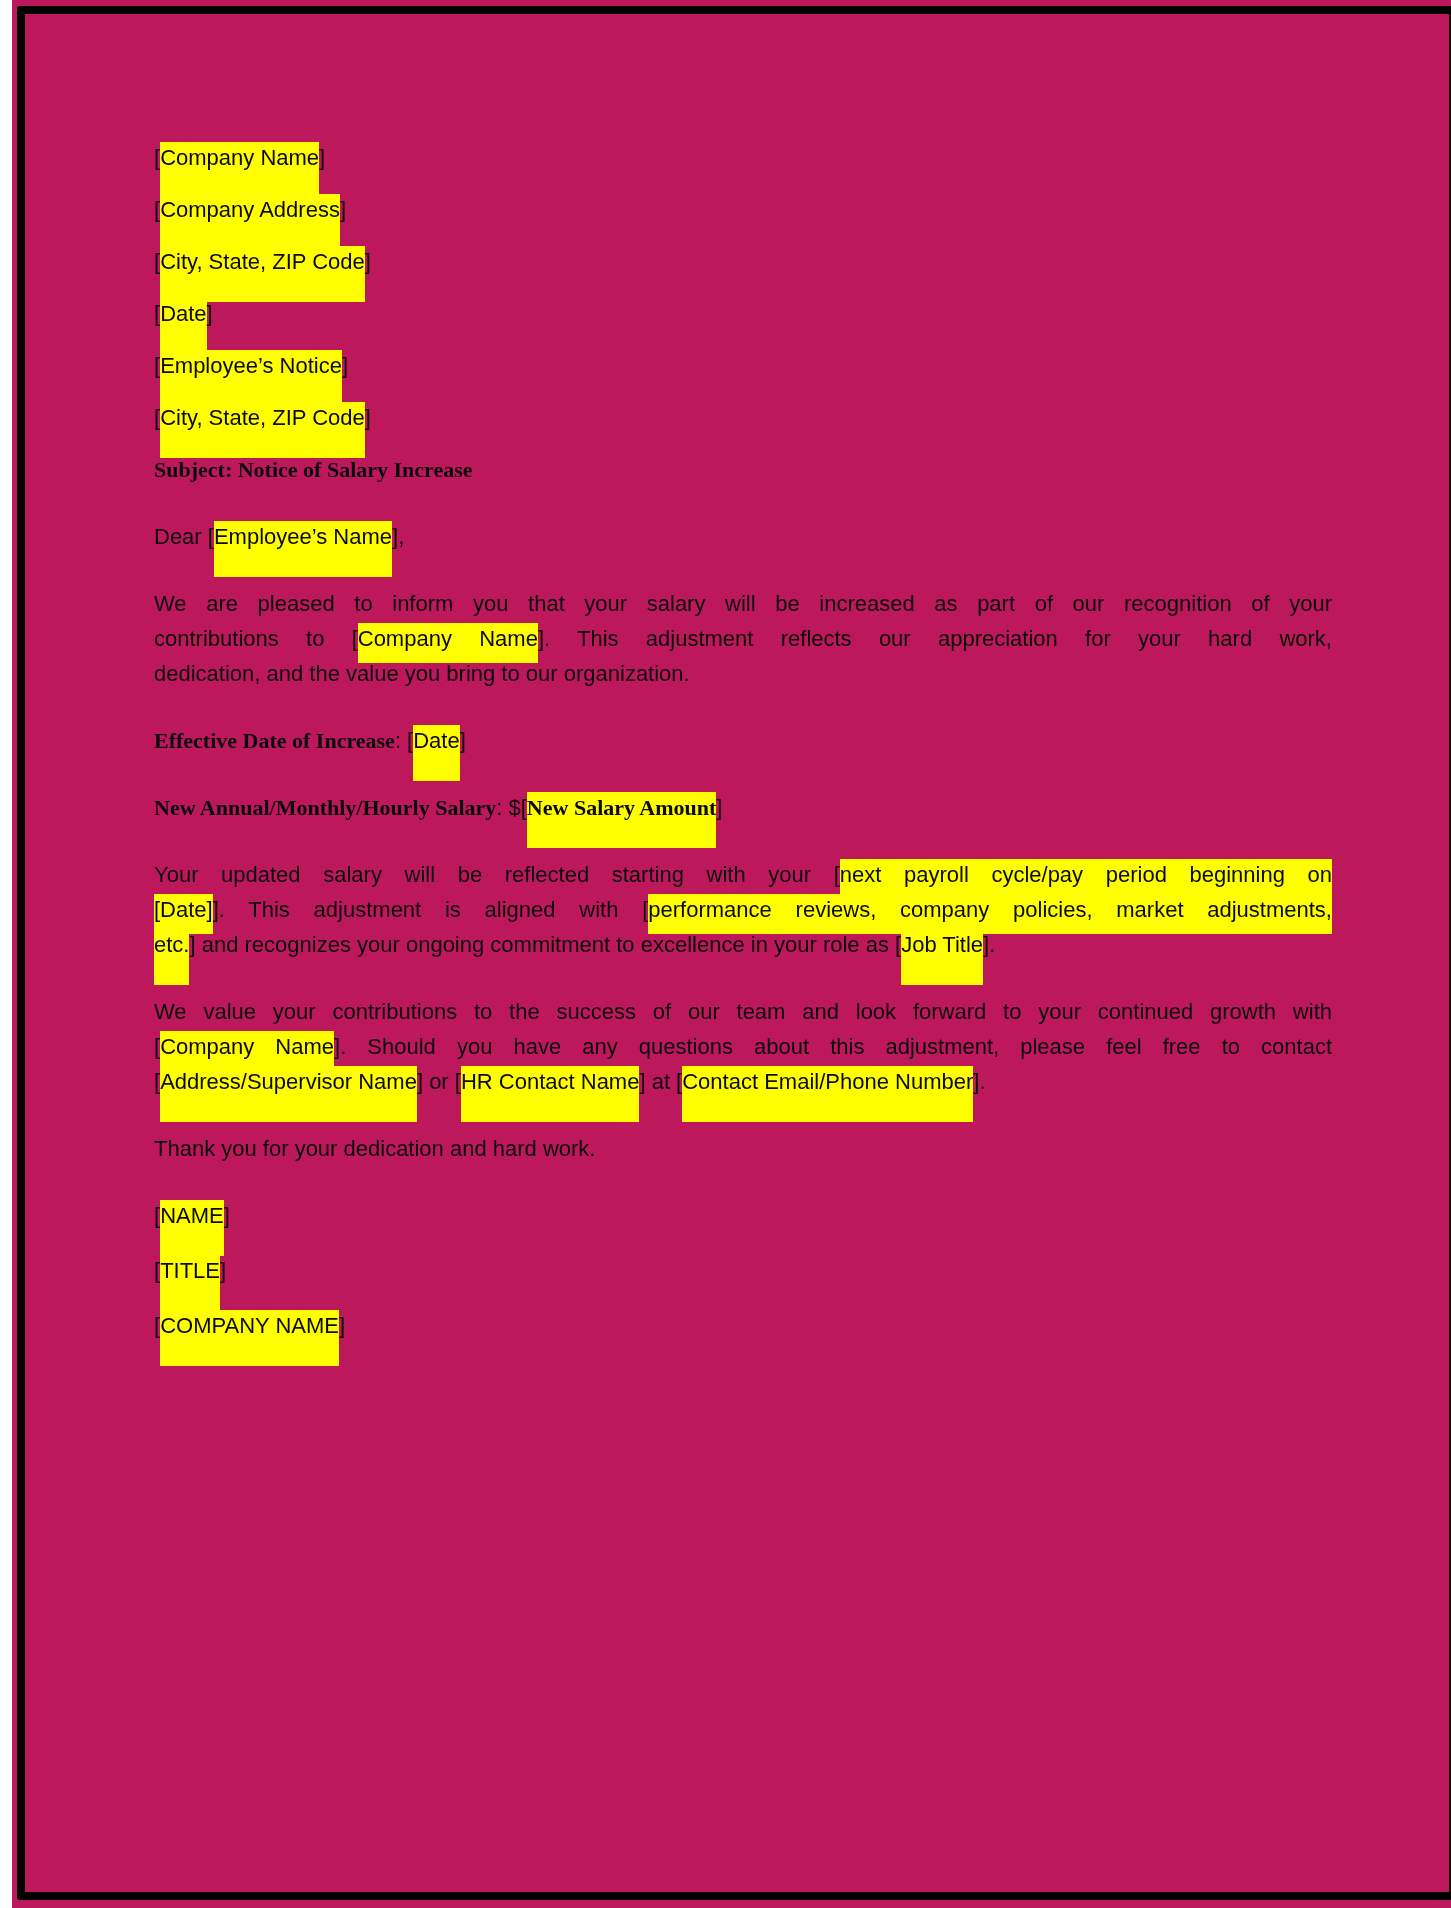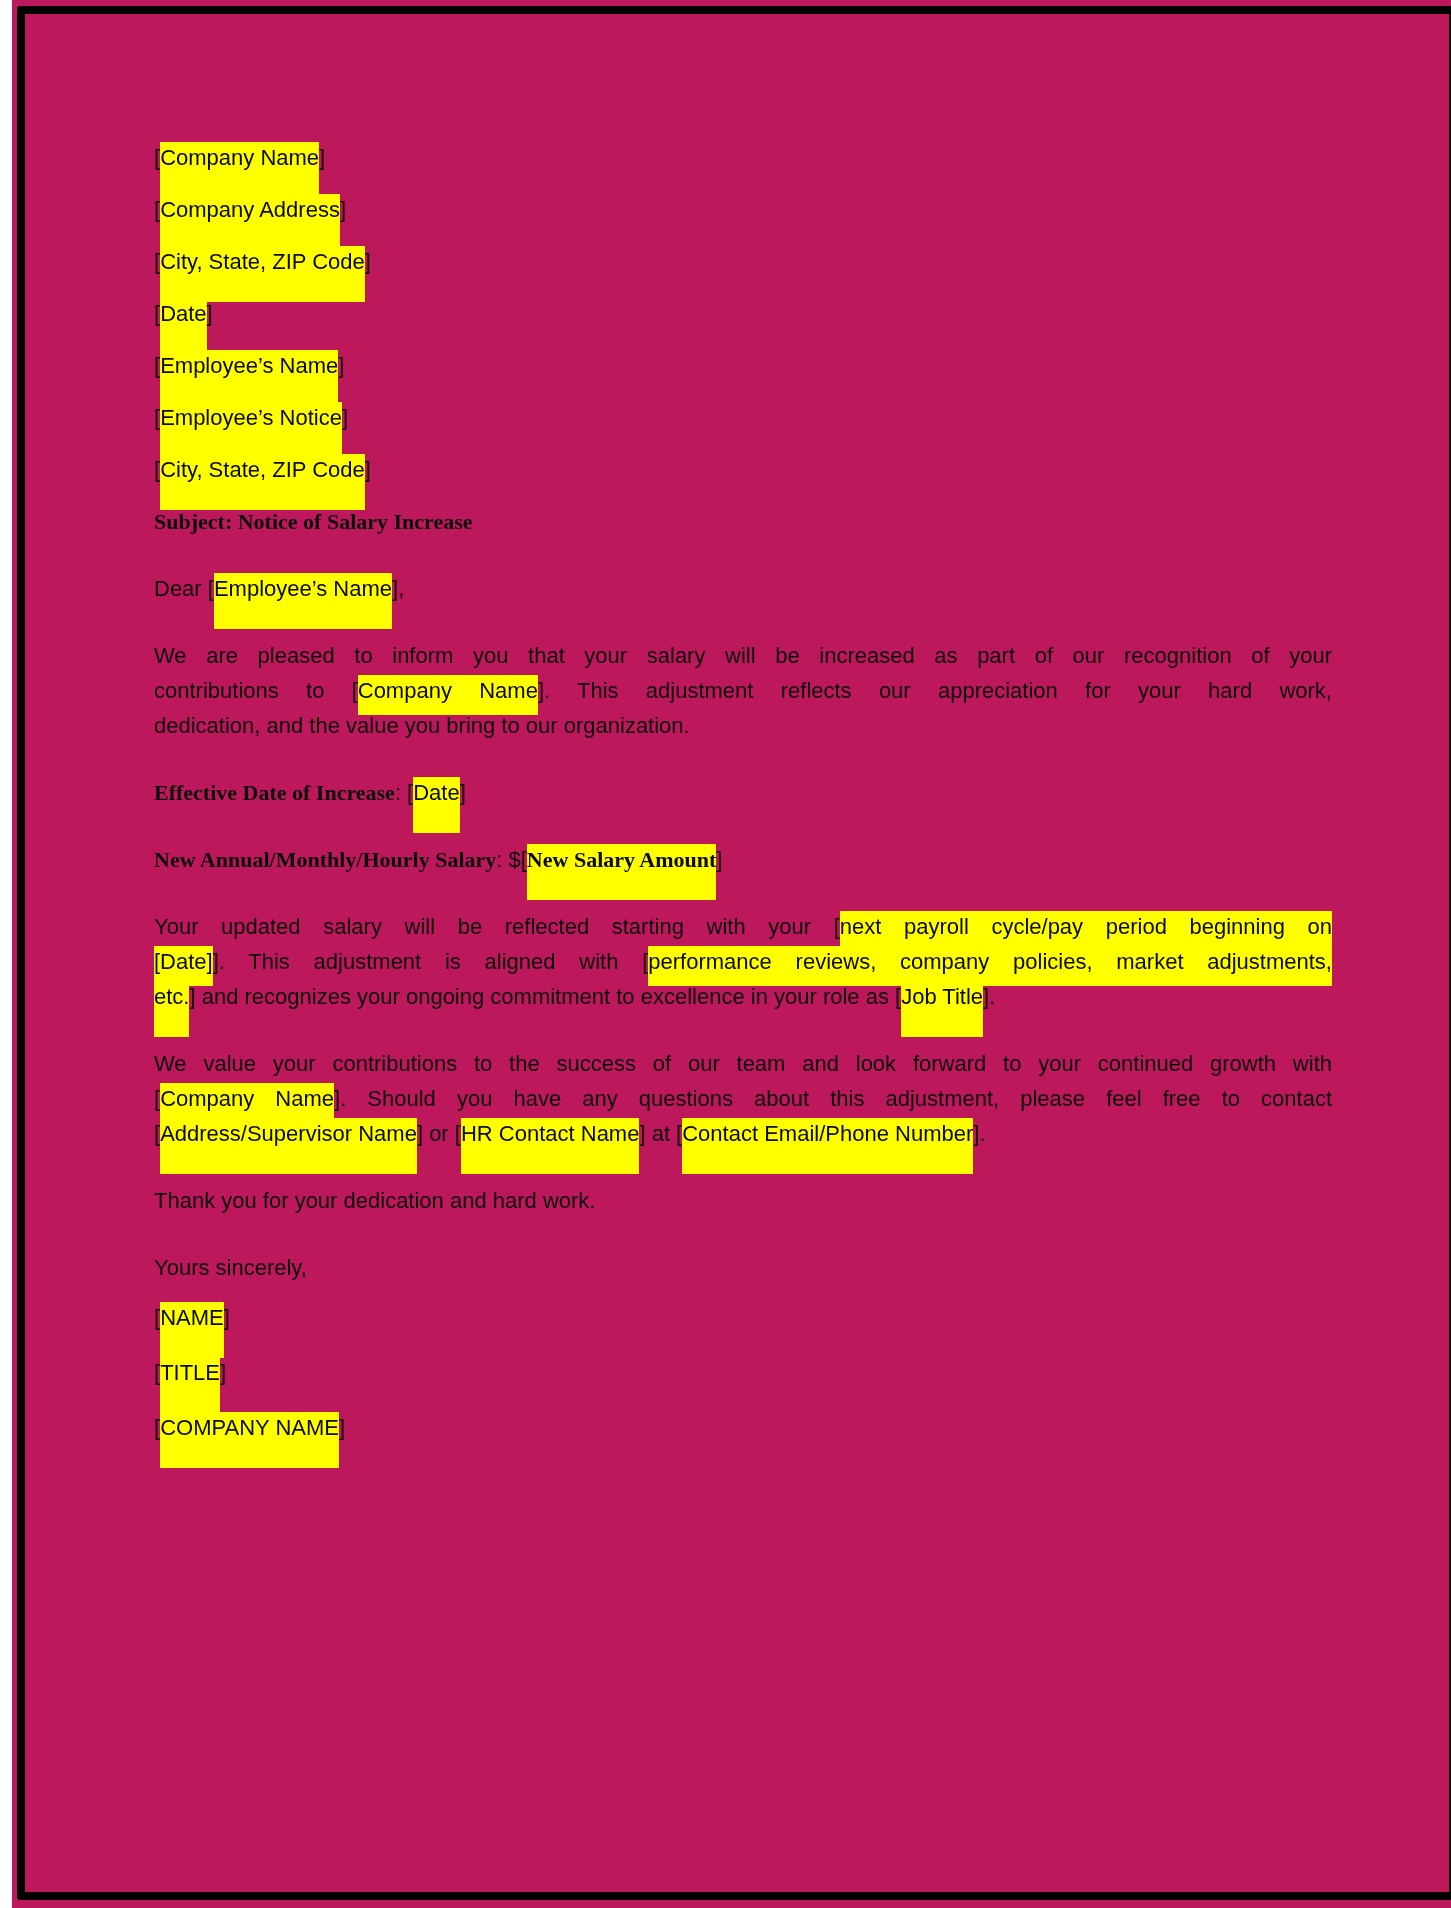--- a/index.html
+++ b/index.html
@@ -39,21 +39,20 @@
 <body>
 
 <div class="page">
   <div class="frame"></div>
   <div class="letter" style="--hl: #ffff00;">
       <div class="blk blk-addr">
         <div class="ln"><span class="seg">[</span><span class="seg hld">Company Name</span><span class="seg">]</span></div>
         <div class="ln"><span class="seg">[</span><span class="seg hld">Company Address</span><span class="seg">]</span></div>
         <div class="ln"><span class="seg">[</span><span class="seg hld">City, State, ZIP Code</span><span class="seg">]</span></div>
         <div class="ln"><span class="seg">[</span><span class="seg hld">Date</span><span class="seg">]</span></div>
-        <div class="ln"><span class="seg">[</span><span class="seg hld">Employee’s Name</span><span class="seg">]</span></div>
         <div class="ln"><span class="seg">[</span><span class="seg hld">Employee’s Notice</span><span class="seg">]</span></div>
         <div class="ln"><span class="seg">[</span><span class="seg hld">City, State, ZIP Code</span><span class="seg">]</span></div>
       </div>
       <div class="blk blk-para">
         <div class="ln"><span class="seg b">Subject: Notice of Salary Increase</span></div>
       </div>
       <div class="blk blk-para">
         <div class="ln"><span class="seg">Dear [</span><span class="seg hld">Employee’s Name</span><span class="seg">],</span></div>
       </div>
       <div class="blk blk-para">
@@ -73,22 +72,19 @@
         <div class="ln"><span class="seg hld">etc.</span><span class="seg">] and recognizes your ongoing commitment to excellence in your role as [</span><span class="seg hld">Job Title</span><span class="seg">].</span></div>
       </div>
       <div class="blk blk-para">
         <div class="ln j"><span class="seg">We value your contributions to the success of our team and look forward to your continued growth with</span></div>
         <div class="ln j"><span class="seg">[</span><span class="seg hl">Company Name</span><span class="seg">]. Should you have any questions about this adjustment, please feel free to contact</span></div>
         <div class="ln"><span class="seg">[</span><span class="seg hld">Address/Supervisor Name</span><span class="seg">] or [</span><span class="seg hld">HR Contact Name</span><span class="seg">] at [</span><span class="seg hld">Contact Email/Phone Number</span><span class="seg">].</span></div>
       </div>
       <div class="blk blk-para">
         <div class="ln"><span class="seg">Thank you for your dedication and hard work.</span></div>
       </div>
-      <div class="blk blk-yours">
-        <div class="ln"><span class="seg">Yours sincerely,</span></div>
-      </div>
       <div class="blk blk-sig">
         <div class="ln"><span class="seg">[</span><span class="seg hld">NAME</span><span class="seg">]</span></div>
         <div class="ln"><span class="seg">[</span><span class="seg hld">TITLE</span><span class="seg">]</span></div>
         <div class="ln"><span class="seg">[</span><span class="seg hld">COMPANY NAME</span><span class="seg">]</span></div>
       </div>
     </div>
 </div>
 
 </body></html>

